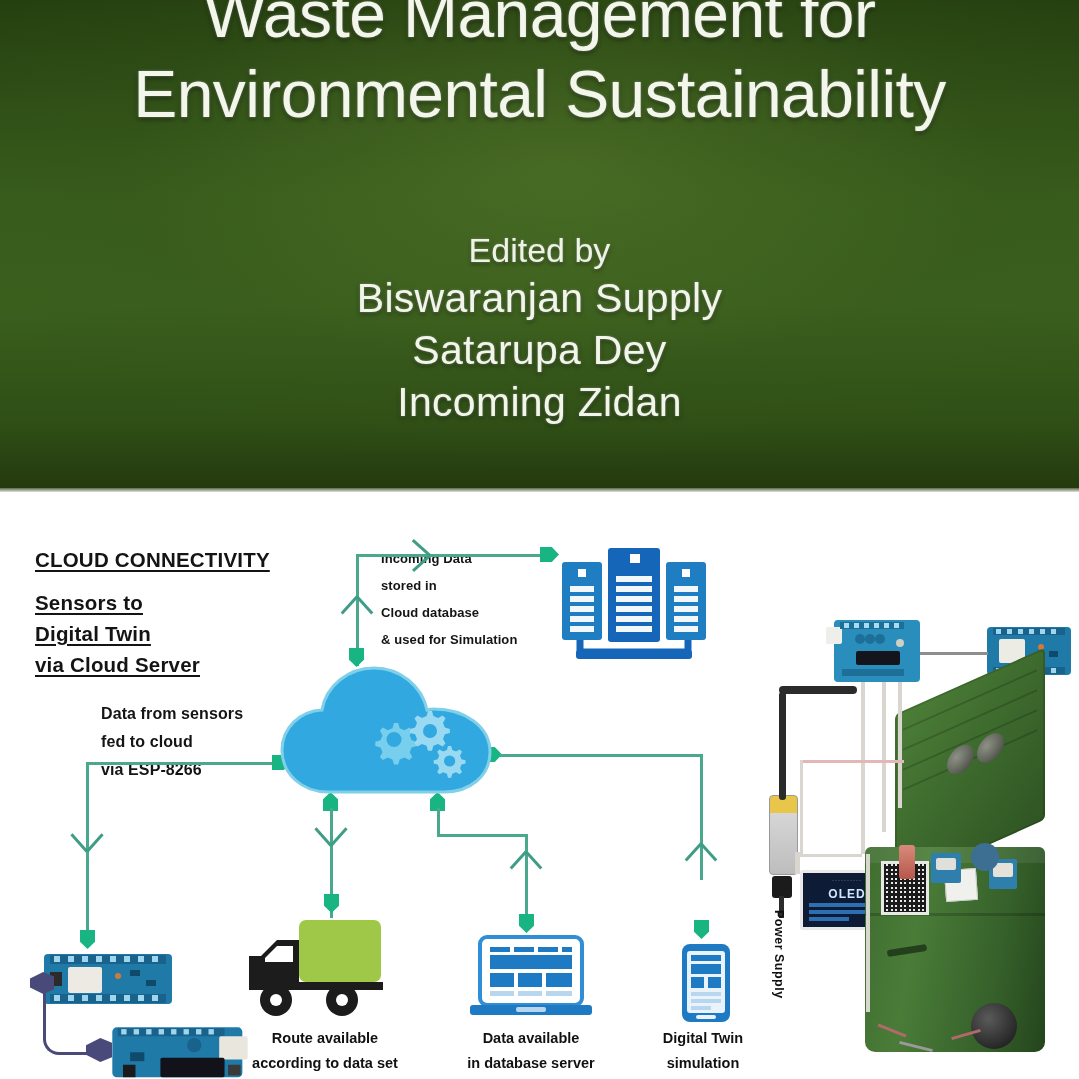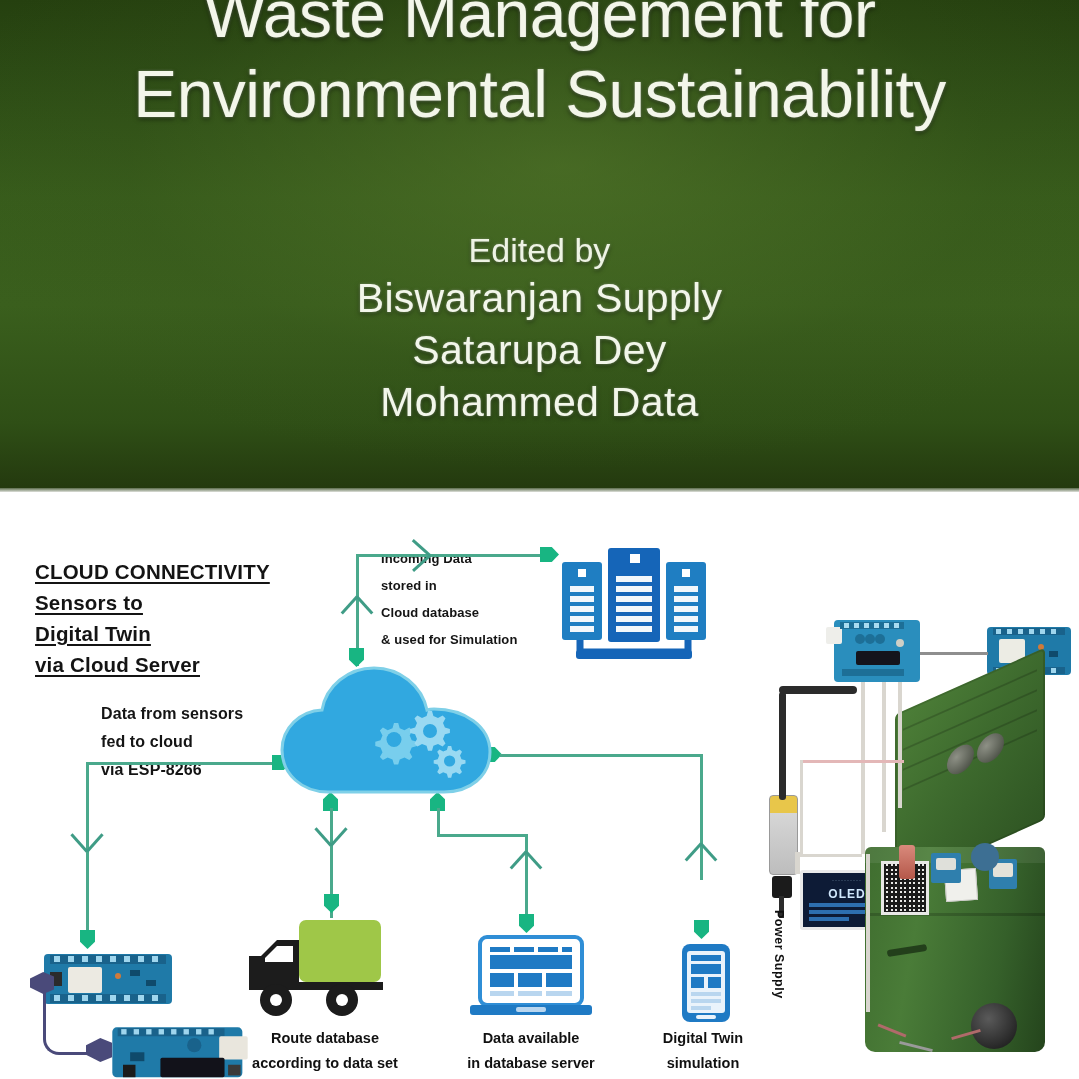--- a/index.html
+++ b/index.html
@@ -91,27 +91,27 @@
     <div class="title-wrap">
       <div class="title-line">Waste Management for</div>
       <div class="title-line">Environmental Sustainability</div>
     </div>
 
     <div class="editedby">Edited by</div>
 
     <div class="editors">
       <div class="editor">Biswaranjan Supply</div>
       <div class="editor">Satarupa Dey</div>
-      <div class="editor">Mohammed Data</div>
+      <div class="editor">Incoming Zidan</div>
     </div>
   </div>
 
   <div class="diagram">
 
-    <div class="hd" style="left:35px;top:68px;">CLOUD CONNECTIVITY</div>
+    <div class="hd" style="left:35px;top:56px;">CLOUD CONNECTIVITY</div>
     <div class="hd" style="left:35px;top:99px;">Sensors to</div>
     <div class="hd" style="left:35px;top:130px;">Digital Twin</div>
     <div class="hd" style="left:35px;top:161px;">via Cloud Server</div>
 
     <div class="note" style="left:101px;top:208px;">Data from sensors</div>
     <div class="note" style="left:101px;top:236px;">fed to cloud</div>
     <div class="note" style="left:101px;top:264px;">via ESP-8266</div>
 
     <div class="note small" style="left:381px;top:53px;">Incoming Data</div>
     <div class="note small" style="left:381px;top:80px;">stored in</div>
@@ -224,21 +224,21 @@
 
     <svg class="truck" style="left:243px;top:420px;" width="146" height="110" viewBox="0 0 146 110">
       <rect x="56" y="8" width="82" height="62" rx="7" fill="#9fc748"></rect>
       <path d="M6,44 L6,78 L140,78 L140,70 L56,70 L56,28 L34,28 L18,44 Z" fill="#1c1c1c"></path>
       <path d="M22,46 L34,34 L50,34 L50,50 L22,50 Z" fill="#fff"></path>
       <circle cx="33" cy="88" r="16" fill="#1c1c1c"></circle>
         <circle cx="33" cy="88" r="6" fill="#fff"></circle>
       <circle cx="99" cy="88" r="16" fill="#1c1c1c"></circle>
         <circle cx="99" cy="88" r="6" fill="#fff"></circle>
     </svg>
-    <div class="cap" style="left:175px;top:534px;width:300px;">Route database</div>
+    <div class="cap" style="left:175px;top:534px;width:300px;">Route available</div>
     <div class="cap" style="left:175px;top:559px;width:300px;">according to data set</div>
 
     <svg class="laptop" style="left:468px;top:443px;" width="126" height="88" viewBox="0 0 126 88">
       <rect x="12" y="2" width="102" height="68" rx="7" fill="#fff" stroke="#2f8ed6" stroke-width="4"></rect>
       <g fill="#1f7ac4">
         <rect x="22" y="12" width="20" height="5"></rect>
           <rect x="46" y="12" width="20" height="5"></rect>
         <rect x="70" y="12" width="20" height="5"></rect>
           <rect x="94" y="12" width="10" height="5"></rect>
         <rect x="22" y="20" width="82" height="14"></rect>

